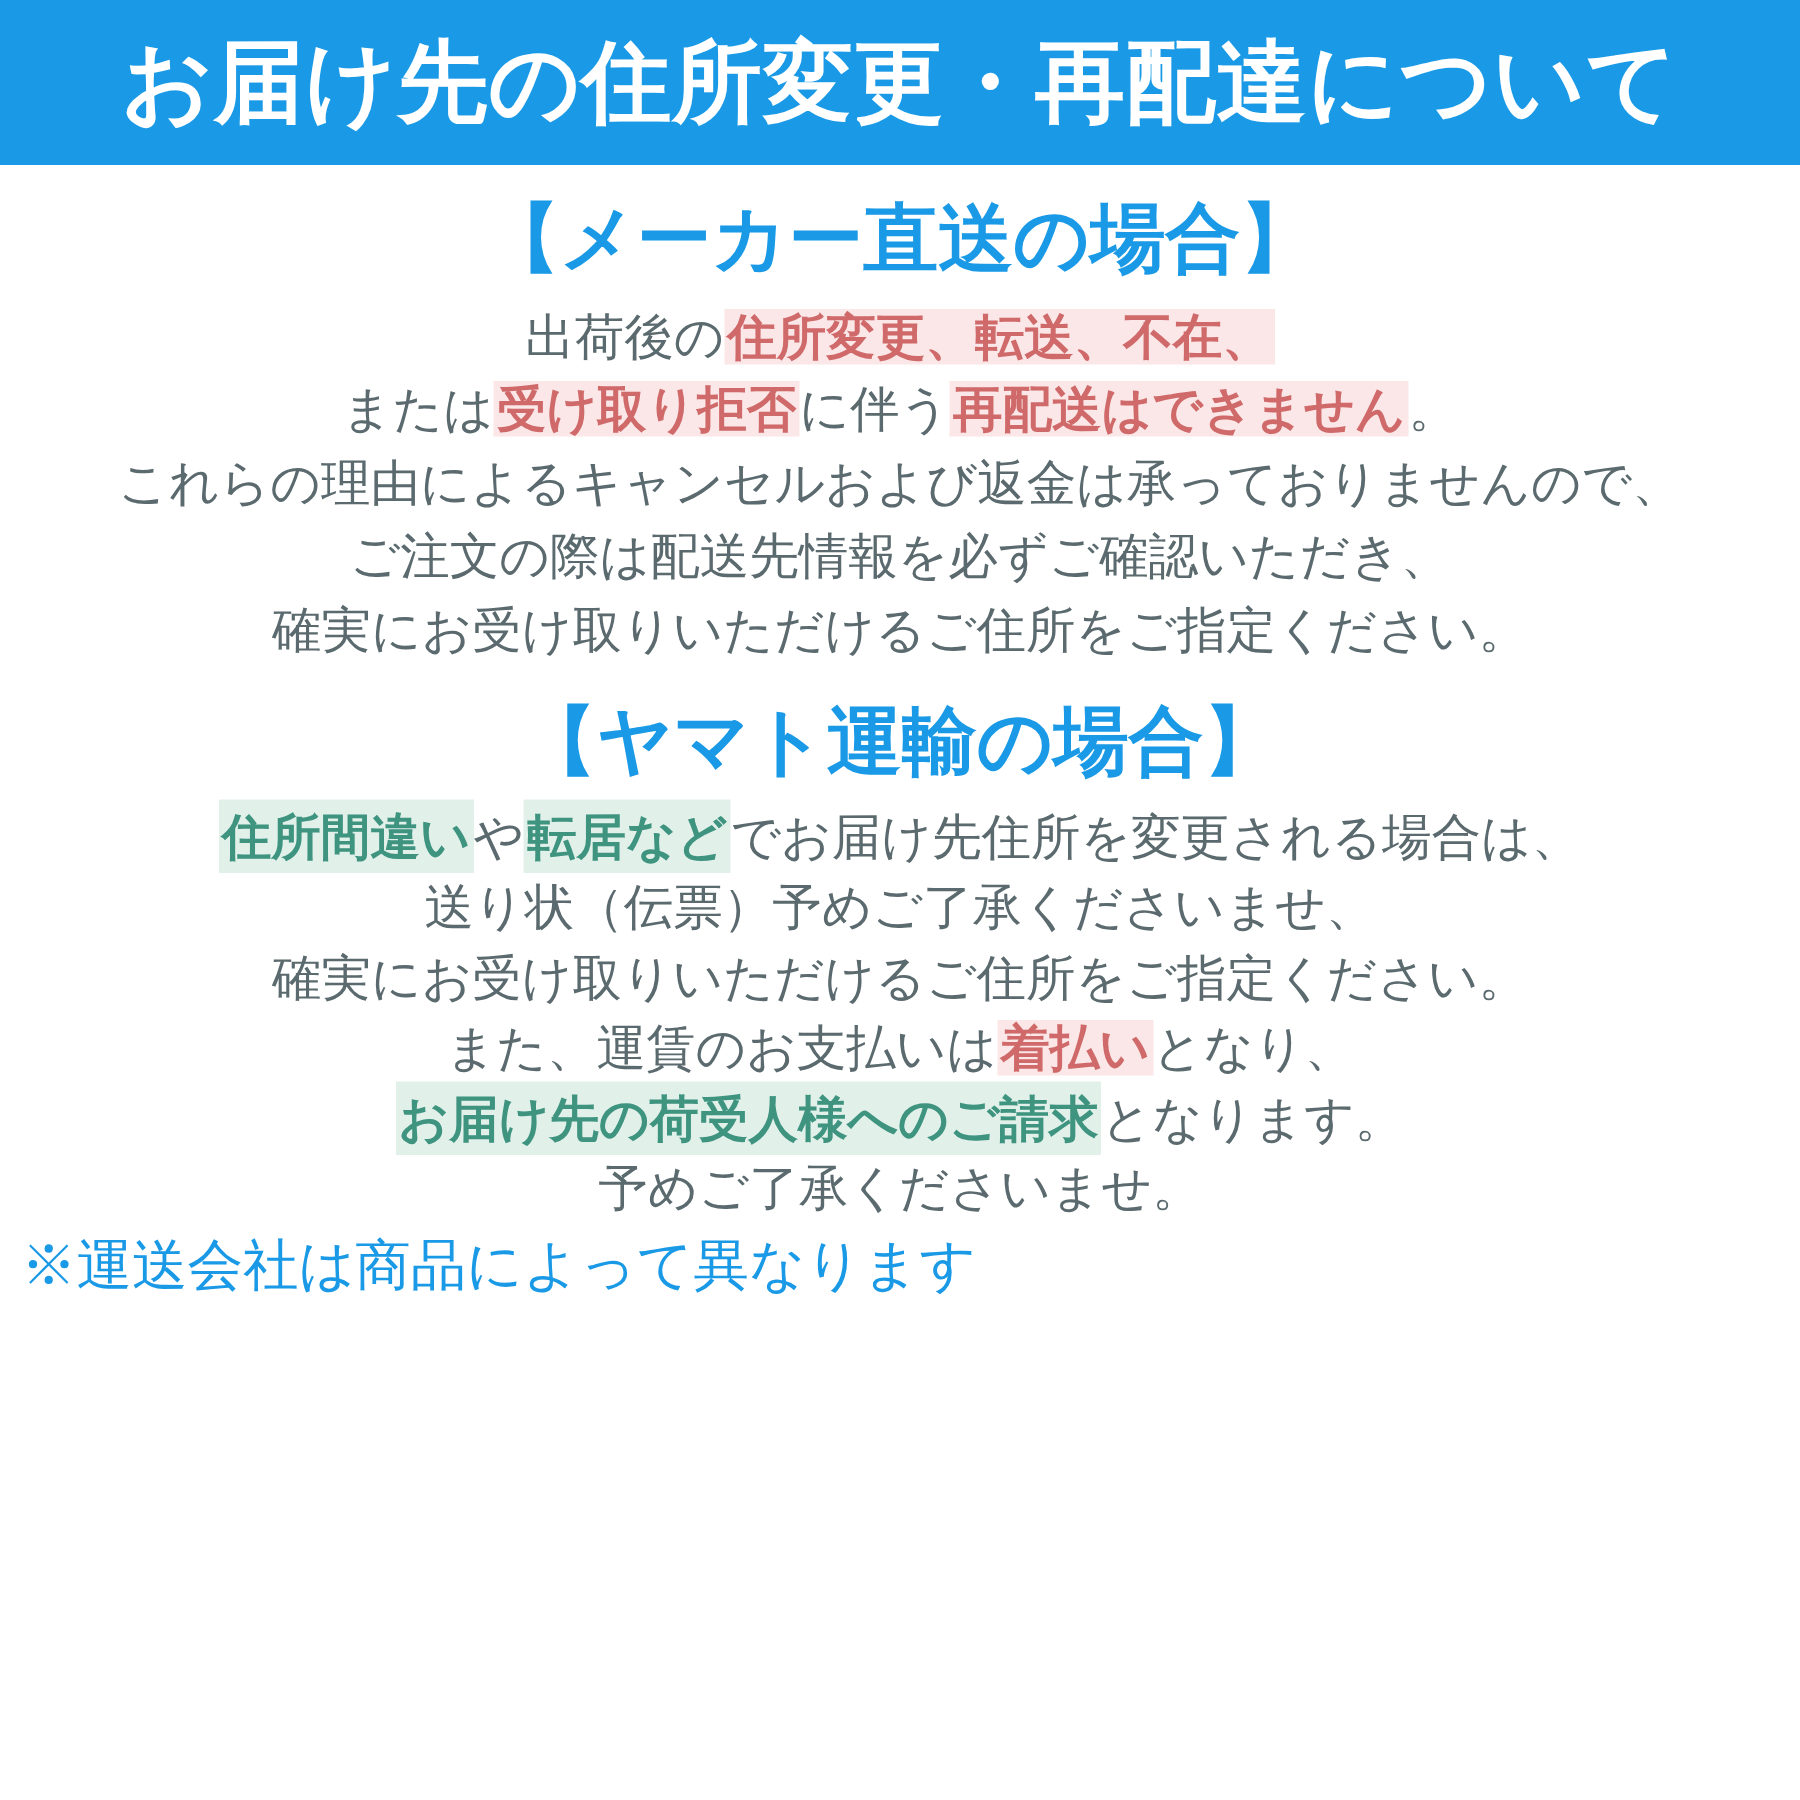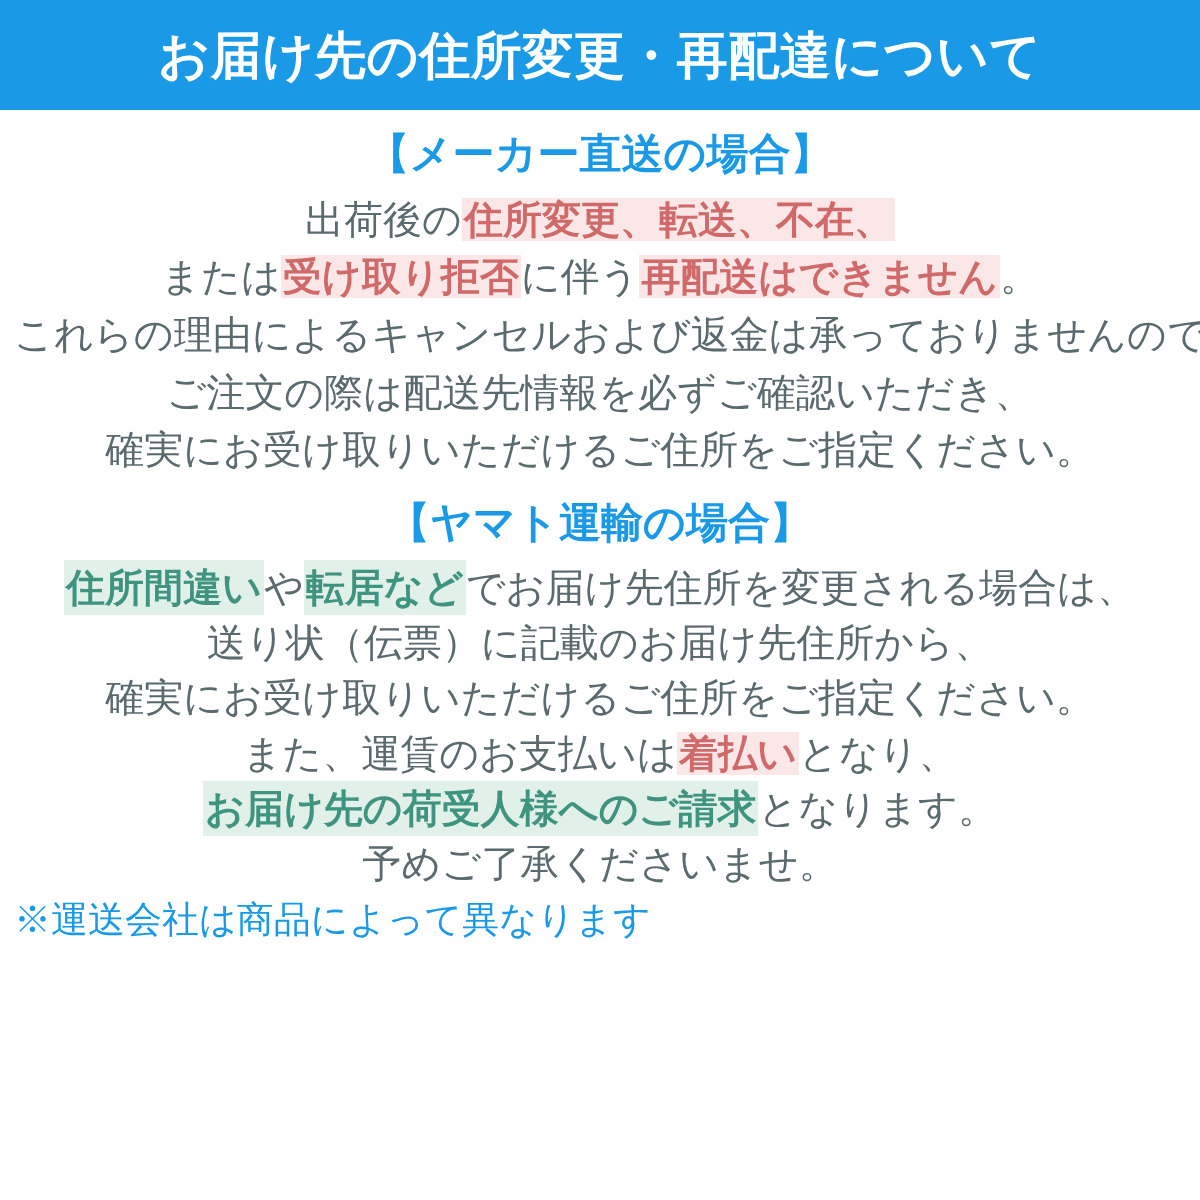--- a/index.html
+++ b/index.html
@@ -23,42 +23,42 @@
     width: 1200px;
     height: 110px;
     background: #1a9ae6;
     display: flex;
     align-items: center;
     justify-content: center;
     box-sizing: border-box;
   }
   .header-title {
     color: #ffffff;
-    font-size: 51px;
+    font-size: 60px;
     font-weight: bold;
     letter-spacing: 0.5px;
     line-height: 1.0;
     white-space: nowrap;
   }
   .content {
     padding: 0 14px;
     box-sizing: border-box;
   }
   .section-heading {
     text-align: center;
     color: #1a9ae6;
-    font-size: 42px;
+    font-size: 50px;
     font-weight: bold;
     line-height: 1.25;
     margin: 18px 0 10px 0;
   }
   .para {
     text-align: center;
     color: #5b6a6e;
-    font-size: 39px;
+    font-size: 33px;
     line-height: 1.48;
     margin: 0;
   }
   .para.tight {
     line-height: 1.42;
   }
   .line {
     display: block;
     white-space: nowrap;
   }
@@ -108,21 +108,21 @@
         <span class="line">確実にお受け取りいただけるご住所をご指定ください。</span>
       </div>
     </div>
 
     <div class="section section2">
       <div class="section-heading">【ヤマト運輸の場合】</div>
       <div class="para tight">
         <span class="line">
           <span class="hl-green">住所間違い</span><span>や</span><span class="hl-green">転居など</span><span>でお届け先住所を変更される場合は、</span>
         </span>
-        <span class="line">送り状（伝票）に記載のお届け先住所から、</span>
+        <span class="line">送り状（伝票）予めご了承くださいませ、</span>
         <span class="line">確実にお受け取りいただけるご住所をご指定ください。</span>
         <span class="line">
           <span>また、運賃のお支払いは</span><span class="hl-pink">着払い</span><span>となり、</span>
         </span>
         <span class="line">
           <span class="hl-green">お届け先の荷受人様へのご請求</span><span>となります。</span>
         </span>
         <span class="line">予めご了承くださいませ。</span>
       </div>
     </div>

